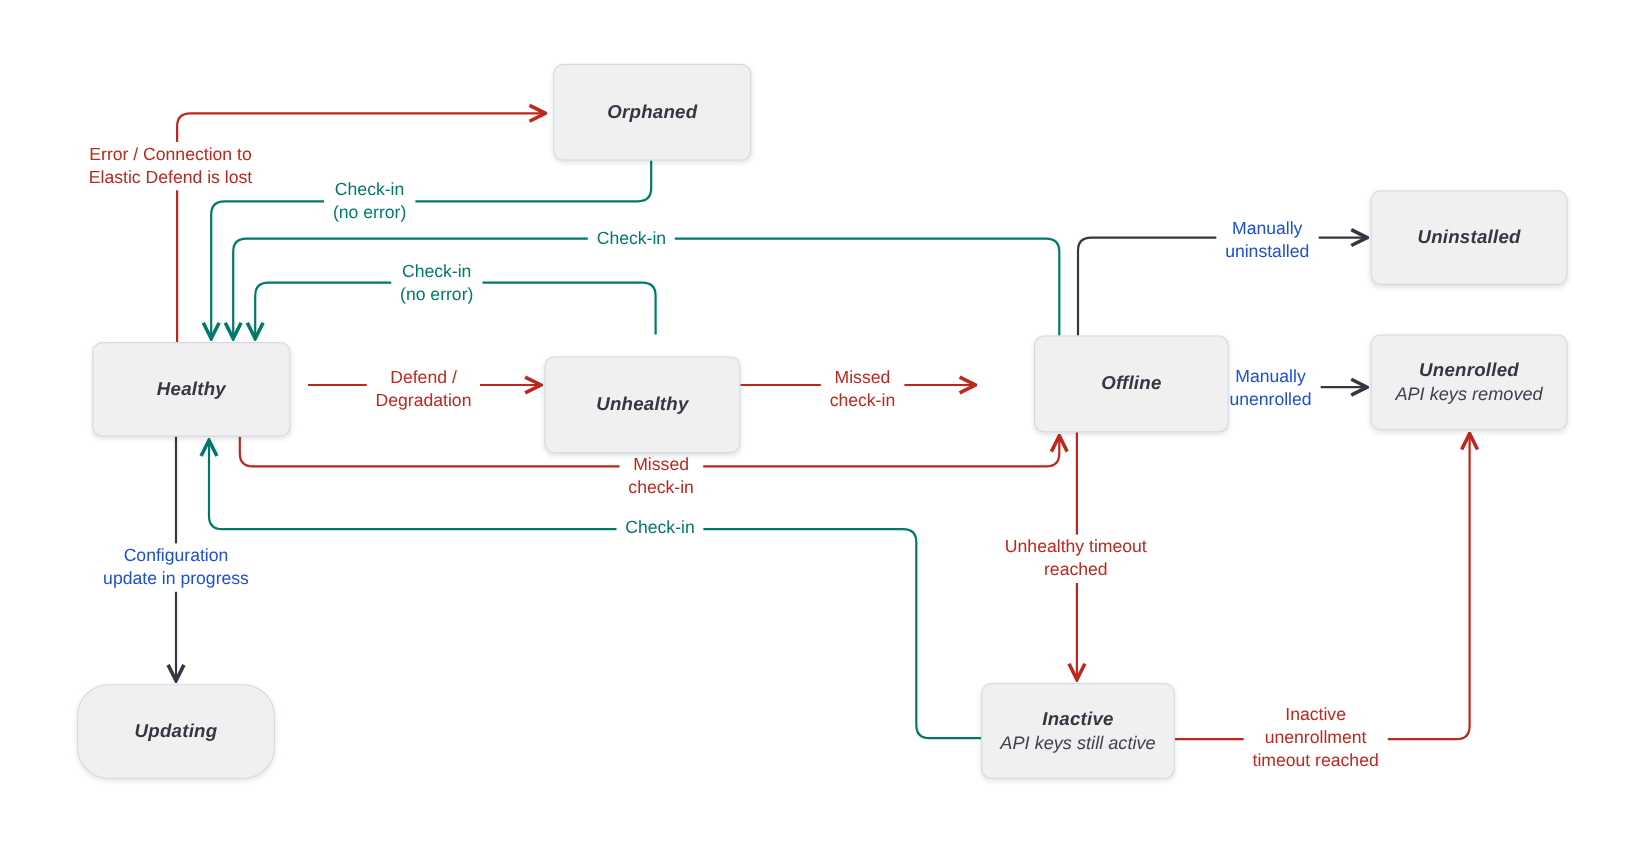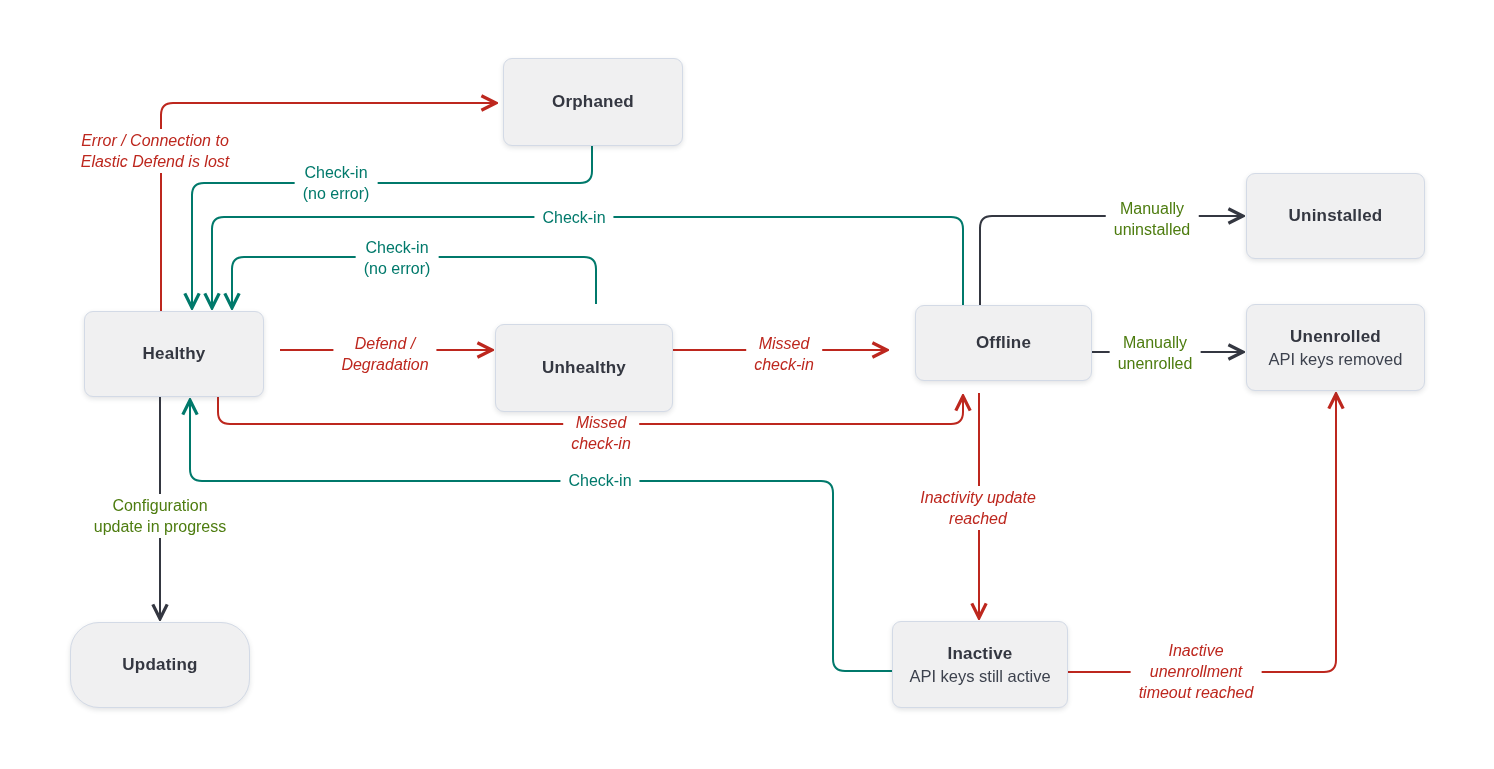--- a/index.html
+++ b/index.html
@@ -19,41 +19,42 @@
   .node{
     position:absolute;
     box-sizing:border-box;
     background:var(--node-fill);
     border:1.5px solid var(--node-border);
     border-radius:9px;
     box-shadow:0 2px 5px rgba(52,55,65,.14);
     display:flex;flex-direction:column;
     align-items:center;justify-content:center;
     gap:3px;
+    font-style:italic;
   }
   .node .title{
     font-weight:bold;font-size:17px;color:var(--neutral);
     letter-spacing:.2px;
   }
   .node .subtitle{
     font-weight:normal;font-size:16.5px;color:#3d424e;
   }
 
   .edge-label{
     position:absolute;
     transform:translate(-50%,-50%);
     background:#ffffff;
     padding:1px 8px;
     font-size:16px;line-height:21px;
     text-align:center;
     white-space:pre-line;
   }
-  .t-error{color:var(--error);font-style:italic;}
+  .t-error{color:var(--error);}
   .t-success{color:var(--success);}
-  .t-neutral{color:#4d7c0f;}
+  .t-neutral{color:#1d4ed8;}
 </style>
 </head>
 <body>
 
 <div class="canvas">
 
   <svg class="edges" viewBox="0 0 1494 769">
     <defs>
       <marker id="arrow-error" viewBox="0 0 10 10" refX="8" refY="5" markerWidth="9" markerHeight="9" orient="auto">
         <path d="M1,1 L9,5 L1,9" fill="none" stroke-width="1.8" class="s-error"></path>
@@ -94,36 +95,36 @@
 check-in</div>
   <div class="edge-label t-neutral" style="left:1152px;top:219px;">Manually
 uninstalled</div>
   <div class="edge-label t-neutral" style="left:1155px;top:353px;">Manually
 unenrolled</div>
   <div class="edge-label t-error" style="left:601px;top:433px;">Missed
 check-in</div>
   <div class="edge-label t-success" style="left:600px;top:480px;">Check-in</div>
   <div class="edge-label t-neutral" style="left:160px;top:516px;">Configuration
 update in progress</div>
-  <div class="edge-label t-error" style="left:978px;top:508px;">Inactivity update
+  <div class="edge-label t-error" style="left:978px;top:508px;">Unhealthy timeout
 reached</div>
   <div class="edge-label t-error" style="left:1196px;top:671px;">Inactive
 unenrollment
 timeout reached</div>
 
   <div class="node" style="left:503px;top:58px;width:180px;height:88px;">
     <span class="title">Orphaned</span>
   </div>
   <div class="node" style="left:84px;top:311px;width:180px;height:86px;">
     <span class="title">Healthy</span>
   </div>
   <div class="node" style="left:495px;top:304px;width:178px;height:88px;margin-top:20px;">
     <span class="title">Unhealthy</span>
   </div>
-  <div class="node" style="left:915px;top:305px;width:177px;height:76px;">
+  <div class="node" style="left:940px;top:305px;width:177px;height:88px;">
     <span class="title">Offline</span>
   </div>
   <div class="node" style="left:1246px;top:173px;width:179px;height:86px;">
     <span class="title">Uninstalled</span>
   </div>
   <div class="node" style="left:1246px;top:304px;width:179px;height:87px;">
     <span class="title">Unenrolled</span>
     <span class="subtitle">API keys removed</span>
   </div>
   <div class="node" style="left:70px;top:622px;width:180px;height:86px;border-radius:29px;">

